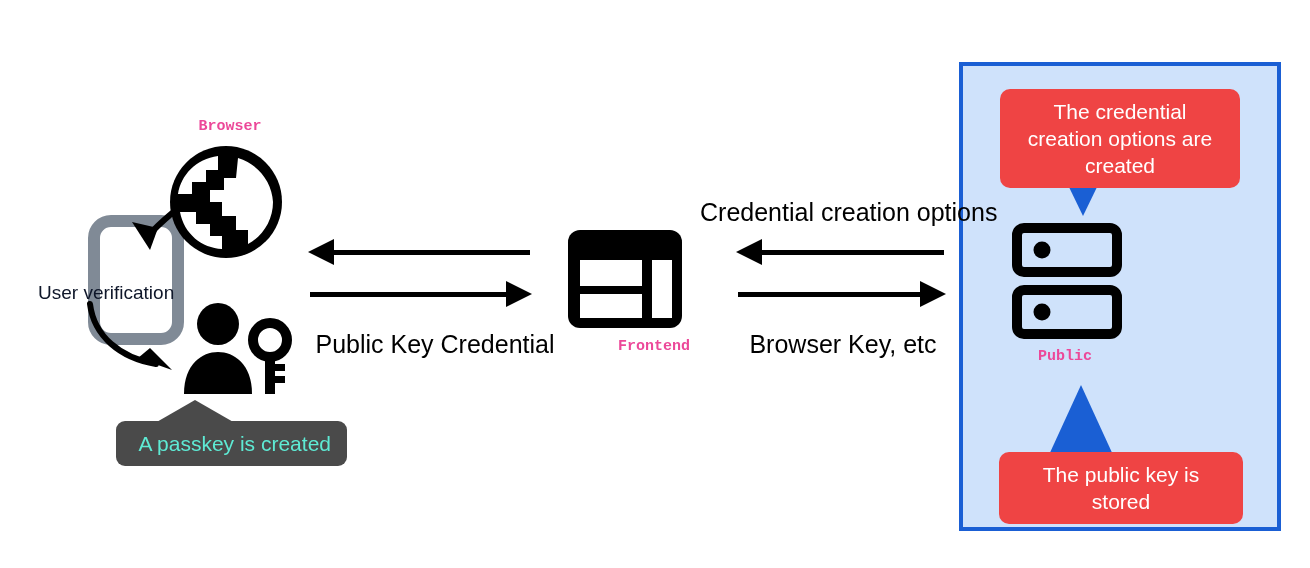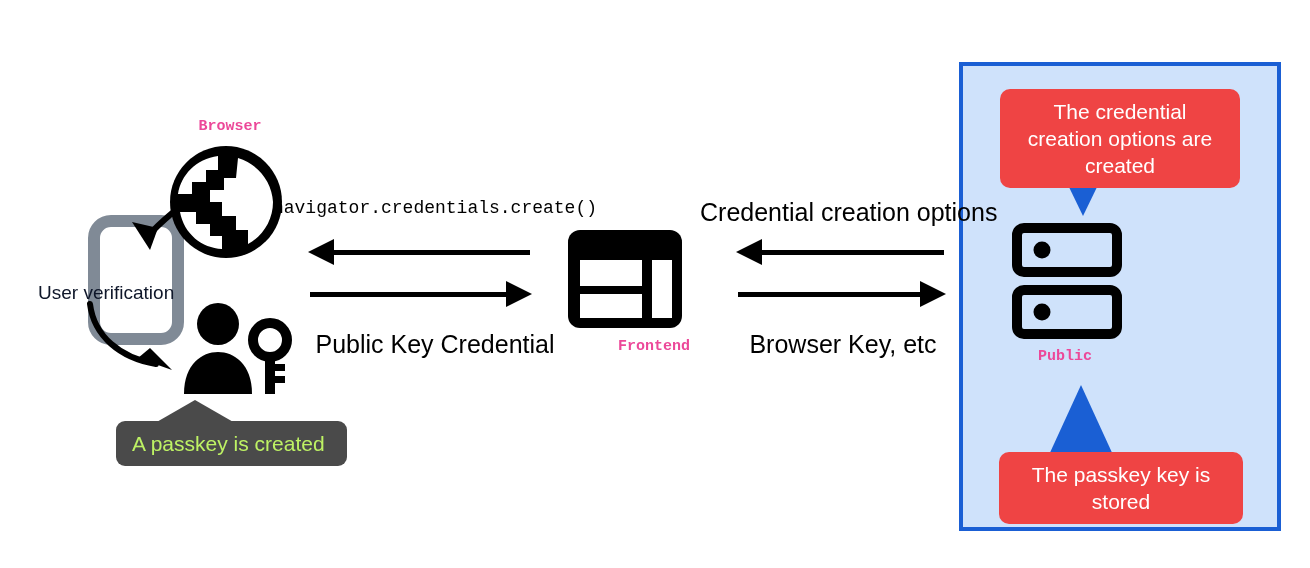--- a/index.html
+++ b/index.html
@@ -37,25 +37,25 @@
     color: #ffffff;
     border-radius: 10px;
     font-size: 21px;
     line-height: 27px;
     text-align: center;
     padding: 9px 14px;
     box-sizing: border-box;
   }
   .callout-dark {
     background: #4a4a4a;
-    color: #bef264;
+    color: #5eead4;
     border-radius: 9px;
     font-size: 21px;
     line-height: 27px;
-    text-align: left;
+    text-align: right;
     padding: 9px 16px;
     box-sizing: border-box;
     white-space: nowrap;
   }
   .tri { position: absolute; width: 0; height: 0; }
 
   
   #callout-create { left: 1000px; top: 89px; width: 240px; }
   #callout-create-tail {
     left: 1053px; top: 154px;
@@ -169,21 +169,21 @@
       <rect x="5" y="4" width="100" height="44" rx="7" ry="7" fill="none" stroke="#000000" stroke-width="10"></rect>
       <circle cx="30" cy="26" r="8.5" fill="#000000"></circle>
       <rect x="5" y="66" width="100" height="44" rx="7" ry="7" fill="none" stroke="#000000" stroke-width="10"></rect>
       <circle cx="30" cy="88" r="8.5" fill="#000000"></circle>
     </svg>
   </div>
 
   <div id="label-backend" class="abs node-label">Public</div>
 
   <div id="callout-stored-tail" class="tri"></div>
-  <div id="callout-stored" class="abs callout-blue">The passkey key is stored</div>
+  <div id="callout-stored" class="abs callout-blue">The public key is stored</div>
 
   <div id="label-browser" class="abs node-label">Browser</div>
 
   <div id="icon-phone" class="abs">
     <svg width="96" height="128" viewBox="0 0 96 128">
       <rect x="6" y="5" width="84" height="118" rx="17" ry="17" fill="none" stroke="#808a96" stroke-width="12"></rect>
       <rect x="33" y="100" width="30" height="7" rx="3.5" ry="3.5" fill="#ffffff"></rect>
       <rect x="20" y="16" width="56" height="78" fill="#ffffff"></rect>
     </svg>
   </div>
@@ -237,21 +237,20 @@
       <rect x="86" y="32" width="20" height="58" fill="#ffffff"></rect>
     </svg>
   </div>
   <div id="label-frontend" class="abs node-label">Frontend</div>
 
   <div id="arrow-l1-line" class="arrow-line"></div>
   <div id="arrow-l1-head" class="arrow-head left"></div>
   <div id="arrow-l2-line" class="arrow-line"></div>
   <div id="arrow-l2-head" class="arrow-head right"></div>
 
-  <div id="label-navcreate" class="abs edge-label mono">navigator.credentials.create()</div>
   <div id="label-pkcred" class="abs edge-label">Public Key Credential</div>
 
   <div id="arrow-r1-line" class="arrow-line"></div>
   <div id="arrow-r1-head" class="arrow-head left"></div>
   <div id="arrow-r2-line" class="arrow-line"></div>
   <div id="arrow-r2-head" class="arrow-head right"></div>
 
   <div id="label-credopts" class="abs edge-label">Credential creation options</div>
   <div id="label-pubkey" class="abs edge-label">Browser Key, etc</div>
 

